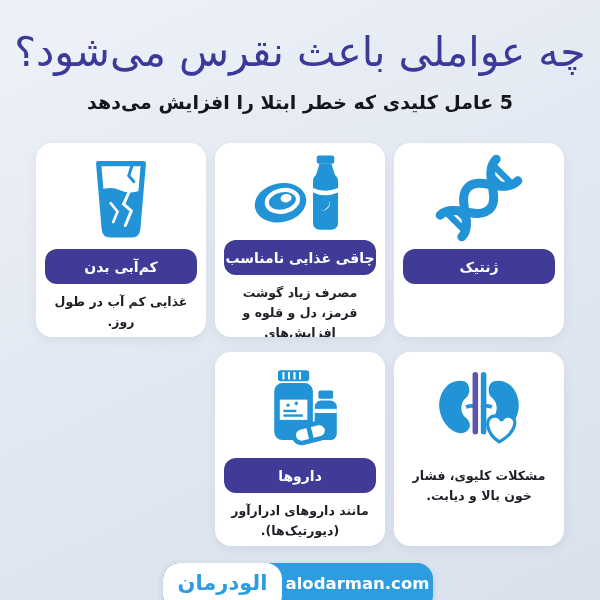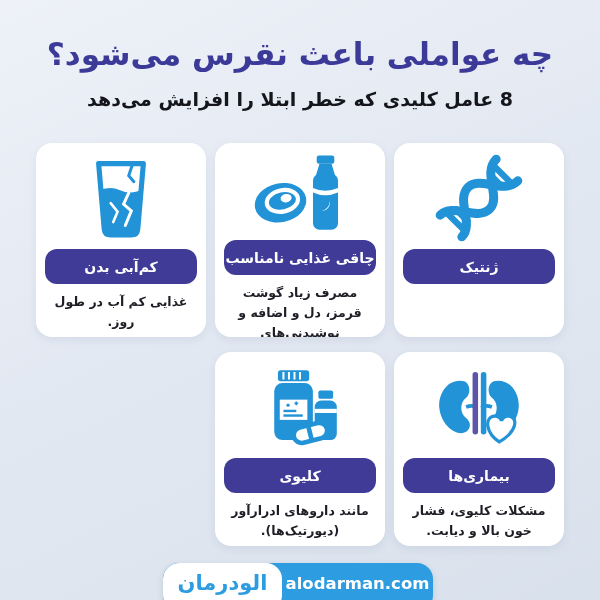--- a/index.html
+++ b/index.html
@@ -3,21 +3,21 @@
 <meta charset="utf-8">
 <style>
   * { box-sizing: border-box; }
   html,body { margin:0; padding:0; }
   body { font-family: "DejaVu Sans", sans-serif; }
   .canvas{
     position:relative; width:600px; height:600px; overflow:hidden;
     background:linear-gradient(155deg,#eef1f8 0%,#e3e9f2 45%,#d9e1ec 100%);
   }
   header{ padding-top:20px; text-align:center; }
-  .title{ margin:16px; font-size:31px; font-weight:bold; color:#3b3a99; direction:rtl; }
+  .title{ margin:8px; font-size:41px; font-weight:normal; color:#3b3a99; direction:rtl; }
   .subtitle{ margin-top:15px; font-size:19px; font-weight:bold; color:#15151c; direction:rtl; }
   .grid{
     position:absolute; top:143px; left:36px; width:528px;
     display:grid; direction:rtl;
     grid-template-columns:repeat(3,170px); grid-auto-rows:194px;
     column-gap:9px; row-gap:15px;
   }
   .card{
     background:#ffffff; border-radius:16px;
     box-shadow:0 3px 8px rgba(96,115,153,0.12);
@@ -50,21 +50,21 @@
     color:#ffffff; font-size:16.5px; font-weight:bold; padding-bottom:8px;
   }
 </style>
 </head>
 <body>
 
 <div class="canvas">
 
   <header>
     <h1 class="title">چه عواملی باعث نقرس می‌شود؟</h1>
-    <div class="subtitle">8 عامل کلیدی که خطر ابتلا را افزایش می‌دهد</div>
+    <div class="subtitle">5 عامل کلیدی که خطر ابتلا را افزایش می‌دهد</div>
   </header>
 
   <div class="grid">
 
     <div class="card">
       <div class="icon-wrap">
         <svg width="90" height="90" viewBox="0 0 100 100">
           <g transform="rotate(45 50 50)" fill="none" stroke="#2193d6" stroke-linecap="round">
             <path d="M33 6 C33 28 67 32 67 50 C67 70 33 74 33 94" stroke-width="10"></path>
             <path d="M67 6 C67 28 33 32 33 50 C33 70 67 74 67 94" stroke-width="10"></path>
@@ -86,21 +86,21 @@
           <ellipse cx="36" cy="58" rx="17" ry="11.5" fill="none" stroke="#ffffff" stroke-width="4.5" transform="rotate(-12 36 58)"></ellipse>
           <ellipse cx="40" cy="55" rx="6" ry="4.5" fill="#ffffff" transform="rotate(-12 40 55)"></ellipse>
           <rect x="73" y="9" width="19" height="9" rx="2.5" fill="#2193d6"></rect>
           <path d="M76 18 h13 l4 13 h-21 z" fill="#2193d6"></path>
           <rect x="69" y="29" width="27" height="60" rx="7" fill="#2193d6"></rect>
           <path d="M69 44 q13 6 27 0 l0 5 q-14 6 -27 0 z" fill="#ffffff"></path>
           <path d="M87 58 a9 9 0 0 1 -9 11 a11 11 0 0 0 9 -11 z" fill="#ffffff"></path>
         </svg>
       </div>
       <div class="pill">چاقی غذایی نامناسب</div>
-      <div class="desc">مصرف زیاد گوشت قرمز، دل و اضافه و نوشیدنی‌های</div>
+      <div class="desc">مصرف زیاد گوشت قرمز، دل و قلوه و افزایش‌های</div>
     </div>
 
     <div class="card">
       <div class="icon-wrap">
         <svg width="86" height="86" viewBox="0 0 100 100">
           <defs>
             <clipPath id="glassClip">
               <path d="M24 10 h52 l-6.5 76 q-.6 7 -7.5 7 h-24 q-6.9 0 -7.5 -7 z"></path>
             </clipPath>
           </defs>
@@ -123,21 +123,20 @@
         <svg width="92" height="92" viewBox="0 0 100 100">
           <path d="M34 22 C16 18 5 36 7 52 C9 70 26 83 36 77 C42 73 41 66 36 62 C29 57 29 45 36 40 C41 36 41 25 34 22 Z" fill="#2193d6"></path>
           <path d="M66 22 C84 18 95 36 93 52 C91 70 74 83 64 77 C58 73 59 66 64 62 C71 57 71 45 64 40 C59 36 59 25 66 22 Z" fill="#2193d6"></path>
           <path d="M36 50 q8 -3 11 1" stroke="#2193d6" stroke-width="4" fill="none"></path>
           <path d="M64 50 q-8 -3 -11 1" stroke="#2193d6" stroke-width="4" fill="none"></path>
           <rect x="43" y="12" width="6" height="68" rx="3" fill="#5c55a9"></rect>
           <rect x="52" y="12" width="6" height="68" rx="3" fill="#2193d6"></rect>
           <path d="M72 88 C57 78 56 62 66 60 C71 59 74 63 74.5 65 C75 63 78 59 83 60 C93 62 91 77 72 88 Z" fill="#ffffff" stroke="#2193d6" stroke-width="3.5"></path>
         </svg>
       </div>
-      <div class="pill">بیماری‌ها</div>
       <div class="desc">مشکلات کلیوی، فشار خون بالا و دیابت.</div>
     </div>
 
     <div class="card">
       <div class="icon-wrap">
         <svg width="92" height="92" viewBox="0 0 100 100">
           <rect x="26" y="10" width="34" height="12" rx="3" fill="#2193d6"></rect>
           <line x1="32" y1="12" x2="32" y2="20" stroke="#ffffff" stroke-width="2.2"></line>
           <line x1="38" y1="12" x2="38" y2="20" stroke="#ffffff" stroke-width="2.2"></line>
           <line x1="44" y1="12" x2="44" y2="20" stroke="#ffffff" stroke-width="2.2"></line>
@@ -150,21 +149,21 @@
           <rect x="32" y="58" width="21" height="2.6" fill="#2193d6"></rect>
           <rect x="70" y="32" width="16" height="9" rx="2" fill="#2193d6"></rect>
           <rect x="66" y="43" width="24" height="43" rx="7" fill="#2193d6"></rect>
           <rect x="66" y="52" width="24" height="4.5" fill="#ffffff"></rect>
           <g transform="rotate(-14 60 79)">
             <rect x="43" y="70" width="37" height="17" rx="8.5" fill="#ffffff" stroke="#2193d6" stroke-width="5"></rect>
             <line x1="61" y1="70" x2="61" y2="87" stroke="#2193d6" stroke-width="5"></line>
           </g>
         </svg>
       </div>
-      <div class="pill">کلیوی</div>
+      <div class="pill">داروها</div>
       <div class="desc">مانند داروهای ادرارآور (دیورتیک‌ها).</div>
     </div>
 
   </div>
 
   <div class="footer-badge">
     <div class="logo-box">
       <span class="logo-text">الودرمان</span>
     </div>
     <div class="site-url">alodarman.com</div>

